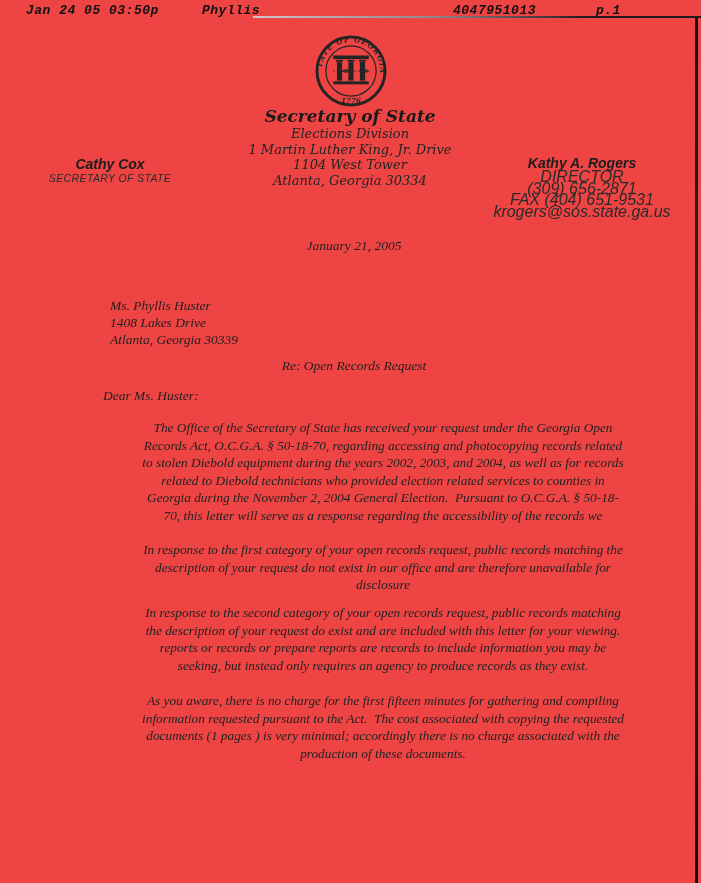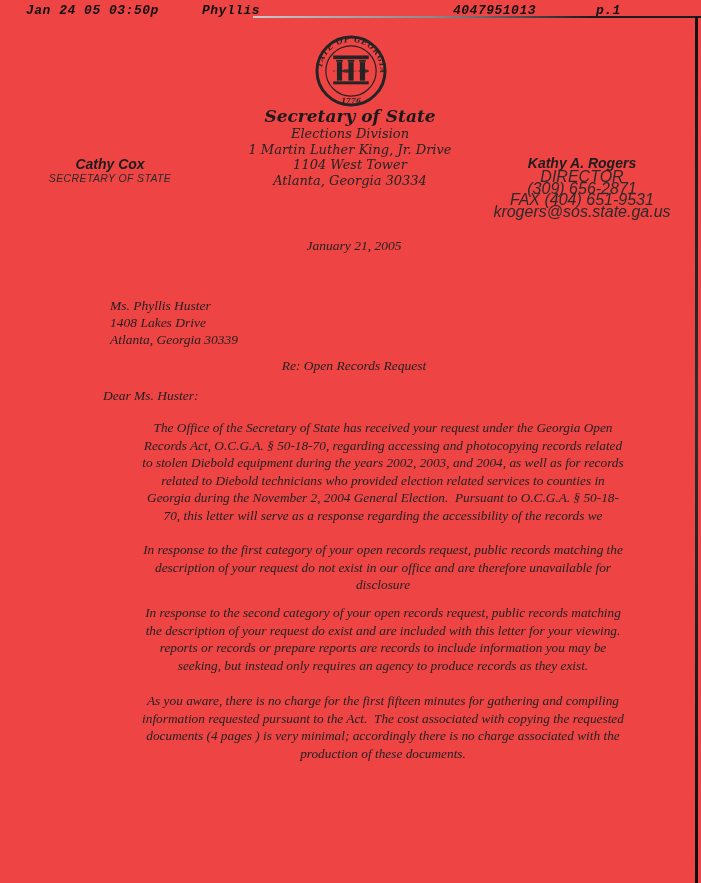--- a/index.html
+++ b/index.html
@@ -175,17 +175,17 @@
   <div class="para para-3">
     <div class="line">In response to the second category of your open records request, public records matching</div>
     <div class="line">the description of your request do exist and are included with this letter for your viewing.</div>
     <div class="line">reports or records or prepare reports are records to include information you may be</div>
     <div class="line">seeking, but instead only requires an agency to produce records as they exist.</div>
   </div>
 
   <div class="para para-4">
     <div class="line">As you aware, there is no charge for the first fifteen minutes for gathering and compiling</div>
     <div class="line">information requested pursuant to the Act.  The cost associated with copying the requested</div>
-    <div class="line">documents (4 pages ) is very minimal; accordingly there is no charge associated with the</div>
+    <div class="line">documents (1 pages ) is very minimal; accordingly there is no charge associated with the</div>
     <div class="line">production of these documents.</div>
   </div>
 
 </div>
 
 </body></html>

